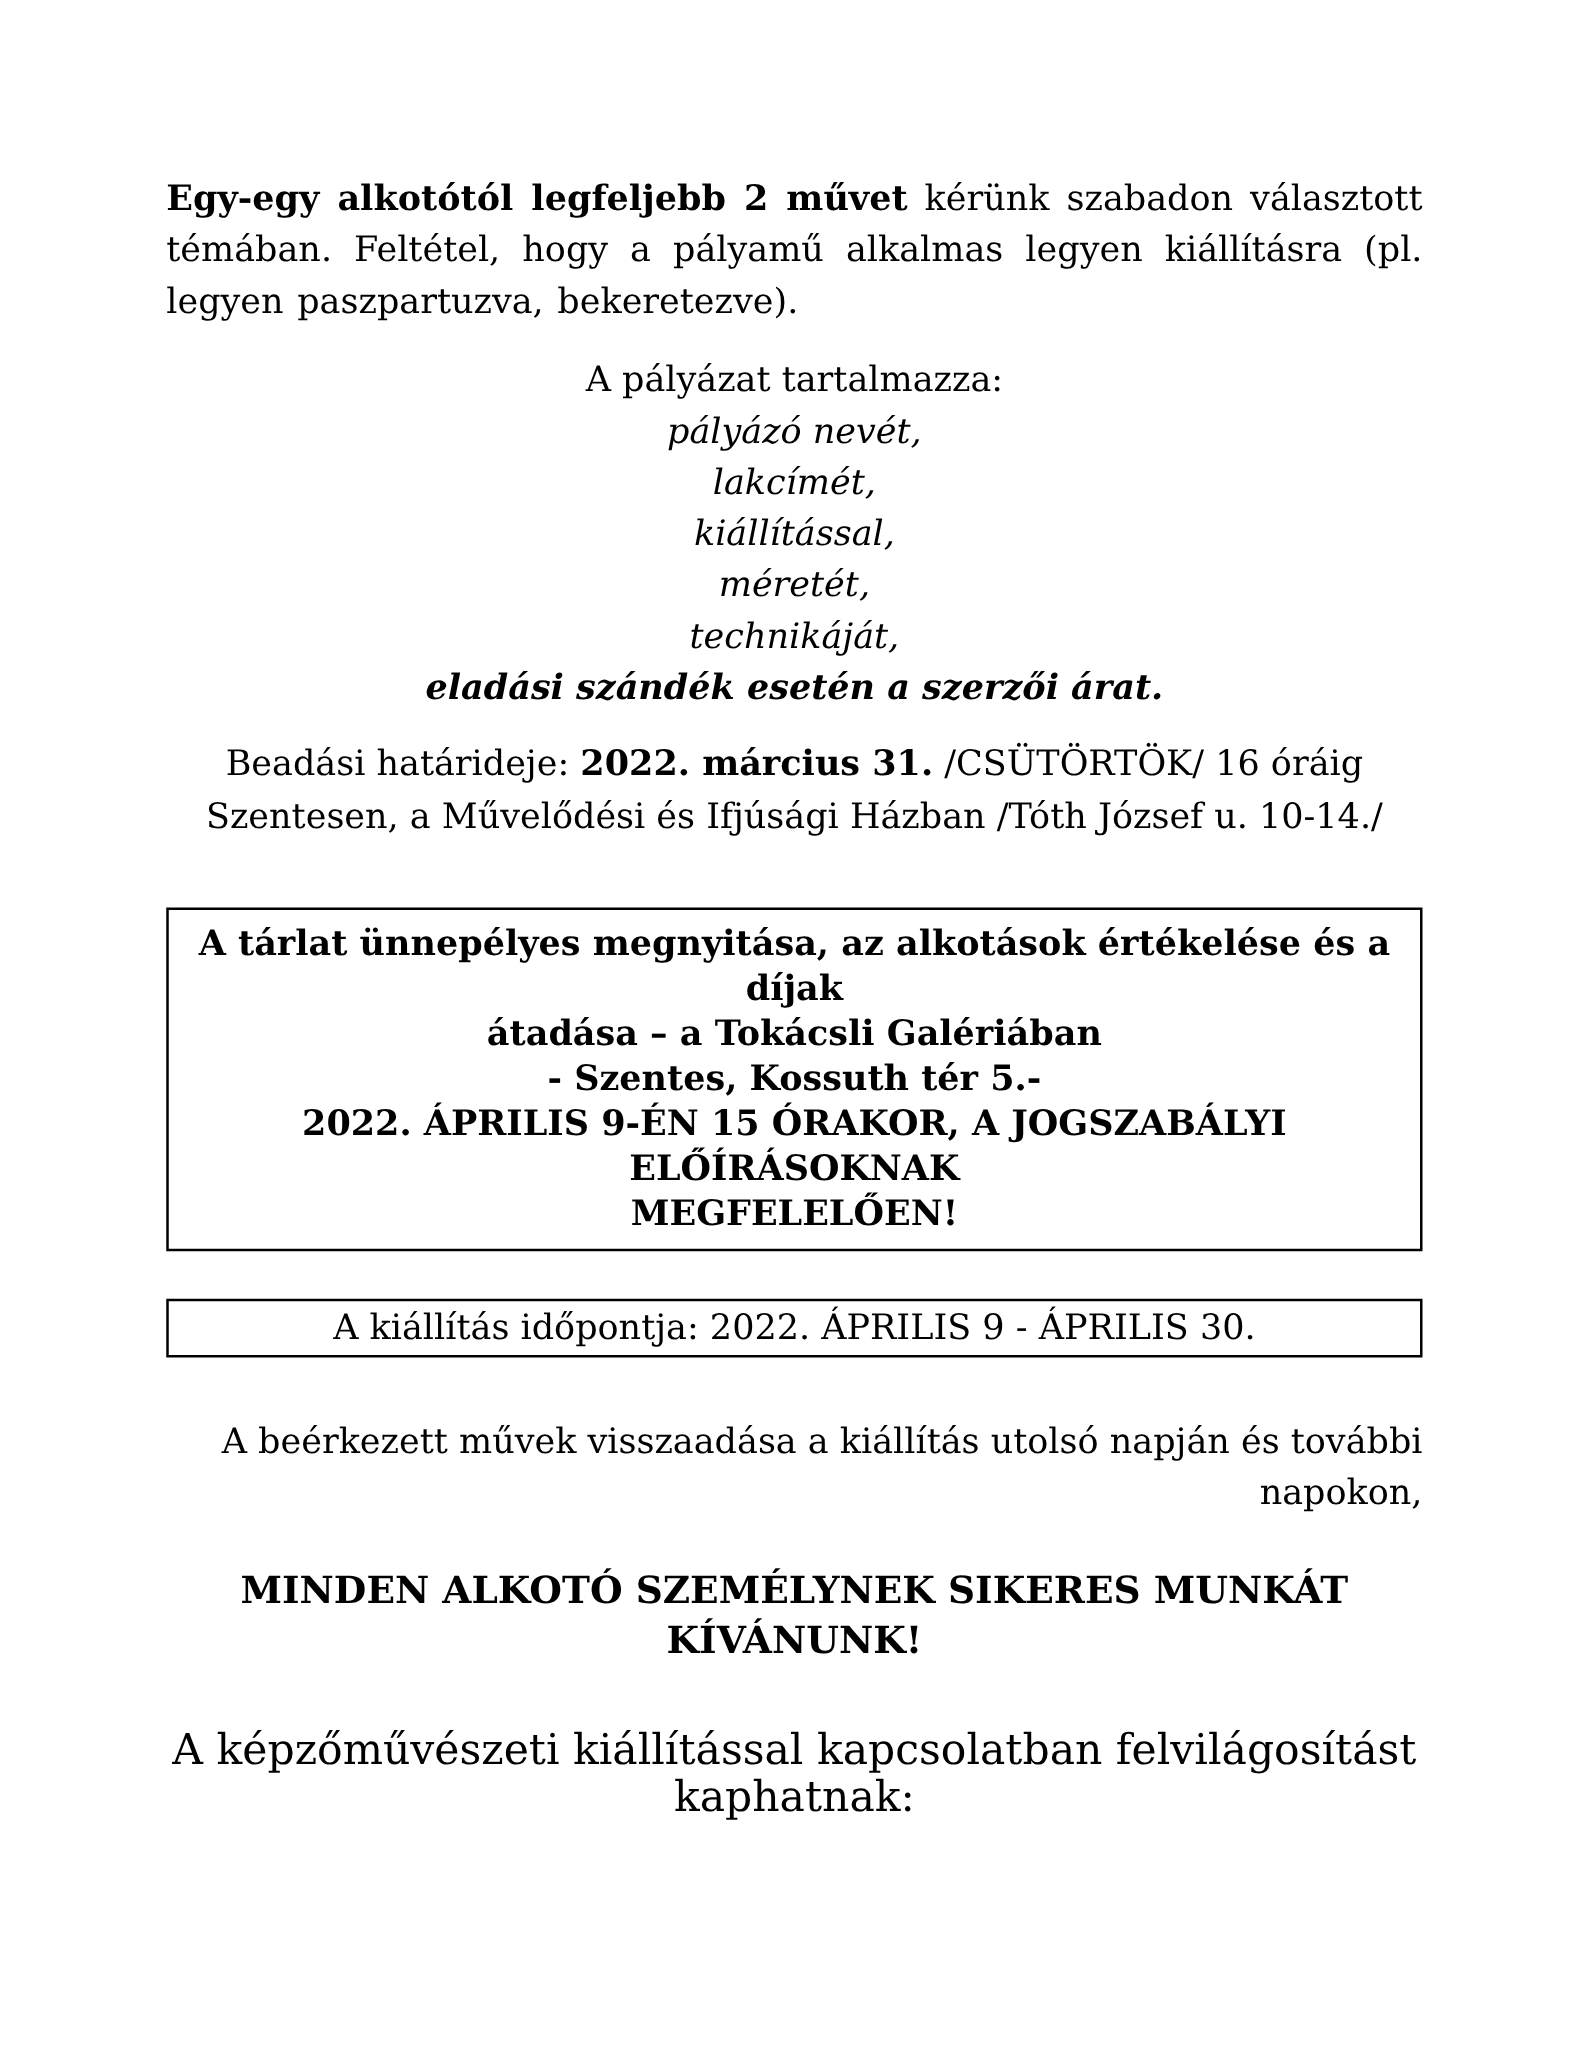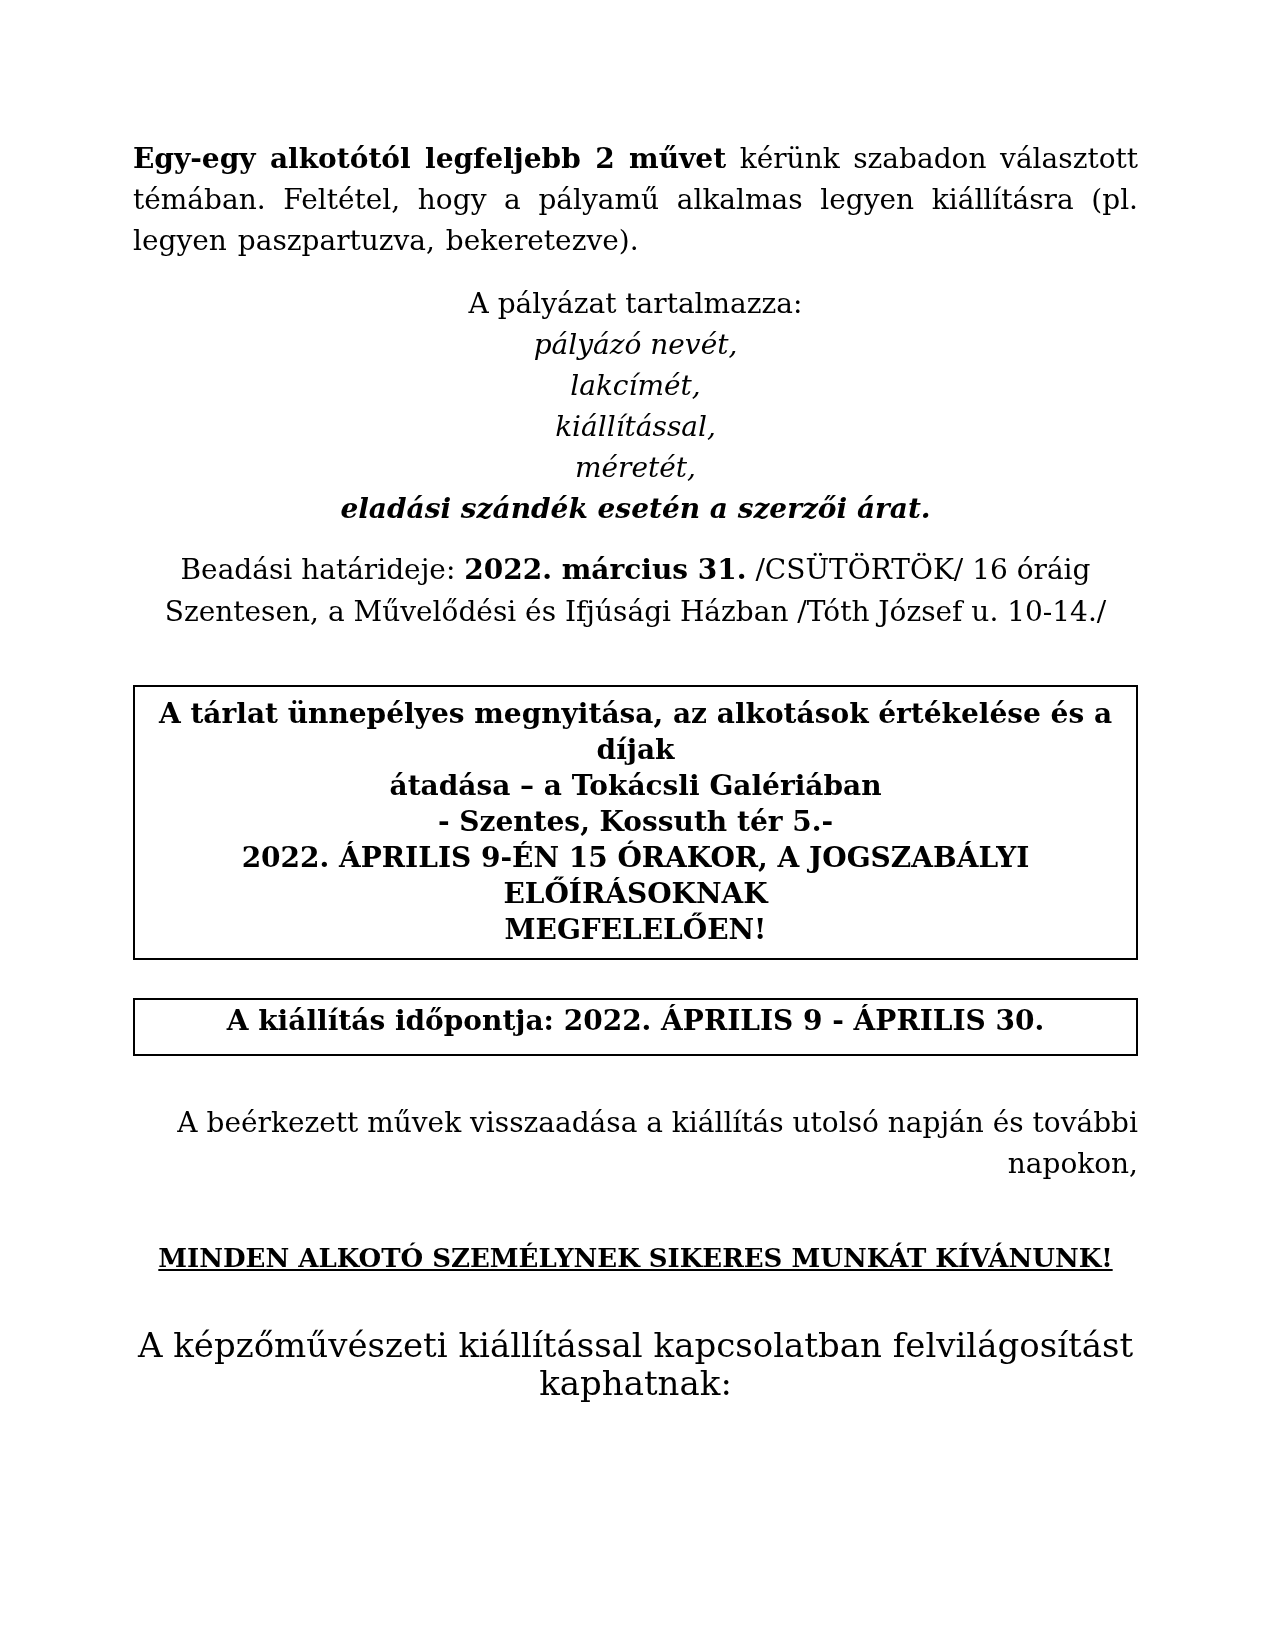--- a/index.html
+++ b/index.html
@@ -49,36 +49,35 @@
     border: 2px solid #000000;
     margin-top: 52px;
     padding: 9px 6px 10px 6px;
     text-align: center;
     font-weight: bold;
     line-height: 36px;
   }
   .box2 {
     border: 2px solid #000000;
     margin-top: 38px;
-    padding: 3px 6px 16px 6px;
+    padding: 3px 6px 5px 6px;
     text-align: center;
-    font-weight: bold;
+    font-weight: normal;
     line-height: 35px;
   }
   .return-block {
     margin-top: 46px;
     line-height: 41px;
     text-align: right;
   }
   .wish-line {
-    margin-top: 54px;
+    margin-top: 39px;
     font-weight: bold;
-    font-size: 26px;
+    font-size: 30px;
     line-height: 40px;
-    text-decoration: underline;
   }
   .info-note {
     margin-top: 48px;
     font-size: 34px;
     line-height: 38px;
   }
   b, strong { font-weight: bold; }
 </style>
 </head>
 <body>
@@ -86,20 +85,21 @@
 <div class="page">
 
   <p class="intro"><strong>Egy-egy alkotótól legfeljebb 2 művet</strong><span> kérünk szabadon választott témában. Feltétel, hogy a pályamű alkalmas legyen kiállításra (pl. legyen paszpartuzva, bekeretezve).</span></p>
 
   <div class="center contains-block">
     <div>A pályázat tartalmazza:</div>
     <div class="contains-items">pályázó nevét,</div>
     <div class="contains-items">lakcímét,</div>
     <div class="contains-items">kiállítással,</div>
     <div class="contains-items">méretét,</div>
+    <div class="contains-items">technikáját,</div>
     <div class="item-strong">eladási szándék esetén a szerzői árat.</div>
   </div>
 
 
   <div class="center deadline-block">
     <div><span>Beadási határideje: </span><strong>2022. március 31.</strong><span> /CSÜTÖRTÖK/ 16 óráig</span></div>
     <div>Szentesen, a Művelődési és Ifjúsági Házban /Tóth József u. 10-14./</div>
   </div>
 
   <div class="box">

